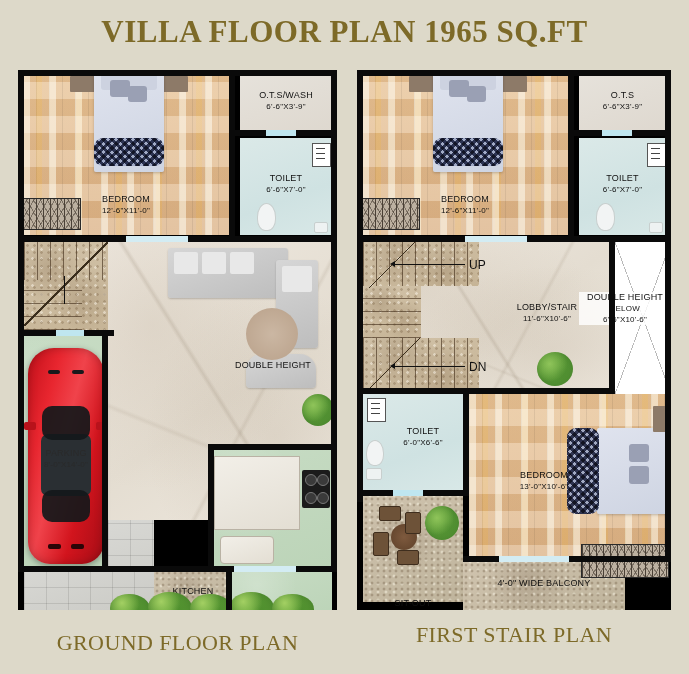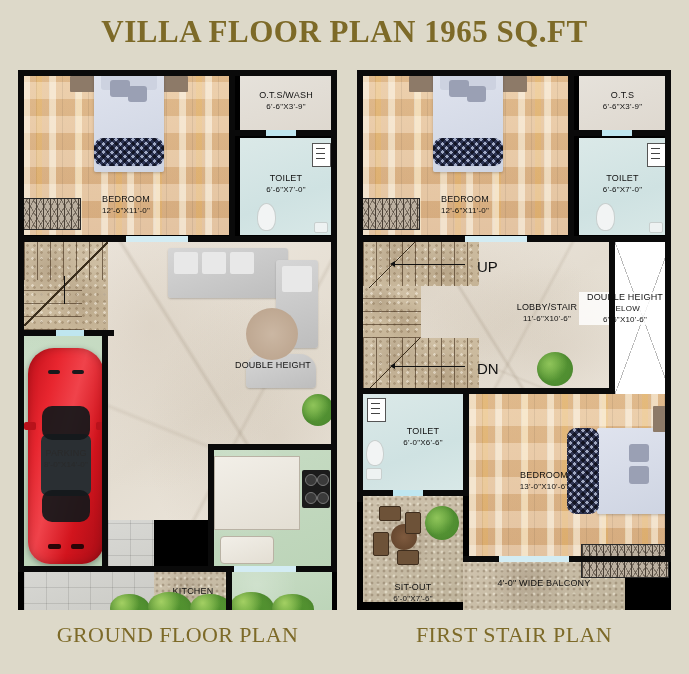--- a/index.html
+++ b/index.html
@@ -23,21 +23,21 @@
   }
   #ground-plan{left:18px;top:70px;width:319px;height:540px;}
   #first-plan{left:357px;top:70px;width:314px;height:540px;}
 
   .cap{
     position:absolute;top:622px;
     font-family:"Liberation Serif", serif;
     font-size:22px;color:#7d6a28;letter-spacing:.4px;
     text-align:center;
   }
-  #ground-caption{left:18px;width:319px;}
+  #ground-caption{left:18px;width:319px;margin-top:8px;}
   #first-caption{left:357px;width:314px;}
 
   
   .rm{position:absolute;overflow:hidden;}
   .lbl{
     position:absolute;width:100%;text-align:center;
     font-size:9px;color:#111;line-height:11px;
     font-family:"Liberation Sans", sans-serif;
     letter-spacing:.2px;white-space:nowrap;
   }
@@ -141,21 +141,21 @@
     position:absolute;
     background:linear-gradient(var(--a,-45deg), transparent 49.3%, #3a2d1c 49.3%, #3a2d1c 50.7%, transparent 50.7%);
   }
   .arrow-line{position:absolute;height:1px;background:#111;}
   .arrow-head{
     position:absolute;width:0;height:0;
     border-top:3px solid transparent;border-bottom:3px solid transparent;
   }
   .ar-l{border-right:5px solid #111;}
   .tag{
-    position:absolute;font-size:15px;color:#111;font-weight:400;padding-left:8px;
+    position:absolute;font-size:12px;color:#111;font-weight:400;
   }
 
   
   .bed-base{position:absolute;background:linear-gradient(160deg,#dfe3ee,#ced4e2);border-radius:2px;
     box-shadow:0 1px 3px rgba(0,0,0,.22);}
   .bed-foot{position:absolute;border-radius:9px;
     background:
       repeating-linear-gradient(45deg, #2e3554 0 3px, #c9cfe0 3px 6px),
       repeating-linear-gradient(-45deg, #2e3554 0 3px, #c9cfe0 3px 6px);
     background-blend-mode:multiply;opacity:.95;}
@@ -449,21 +449,21 @@
     <span class="d">13'-0"X10'-6"</span>
   </div>
 
   <div class="rm rough" style="left:6px;top:426px;width:100px;height:106px;"></div>
   <div class="table-rnd" style="left:34px;top:454px;width:26px;height:26px;"></div>
   <div class="chair" style="left:22px;top:436px;width:20px;height:13px;"></div>
   <div class="chair" style="left:48px;top:442px;width:14px;height:20px;"></div>
   <div class="chair" style="left:16px;top:462px;width:14px;height:22px;"></div>
   <div class="chair" style="left:40px;top:480px;width:20px;height:13px;"></div>
   <div class="plant" style="left:68px;top:436px;width:34px;height:34px;"></div>
-  <div class="lbl" style="left:6px;top:512px;width:100px;">
+  <div class="lbl" style="left:6px;top:528px;width:100px;">
     <span>SIT-OUT</span>
     <span class="d">6'-0"X7'-6"</span>
   </div>
 
   <div class="rm rough" style="left:106px;top:492px;width:162px;height:48px;"></div>
   <div class="lbl" style="left:106px;top:508px;width:162px;">
     <span>4'-0" WIDE BALCONY</span>
   </div>
   <div class="grille" style="left:224px;top:474px;width:86px;height:32px;"></div>
 

